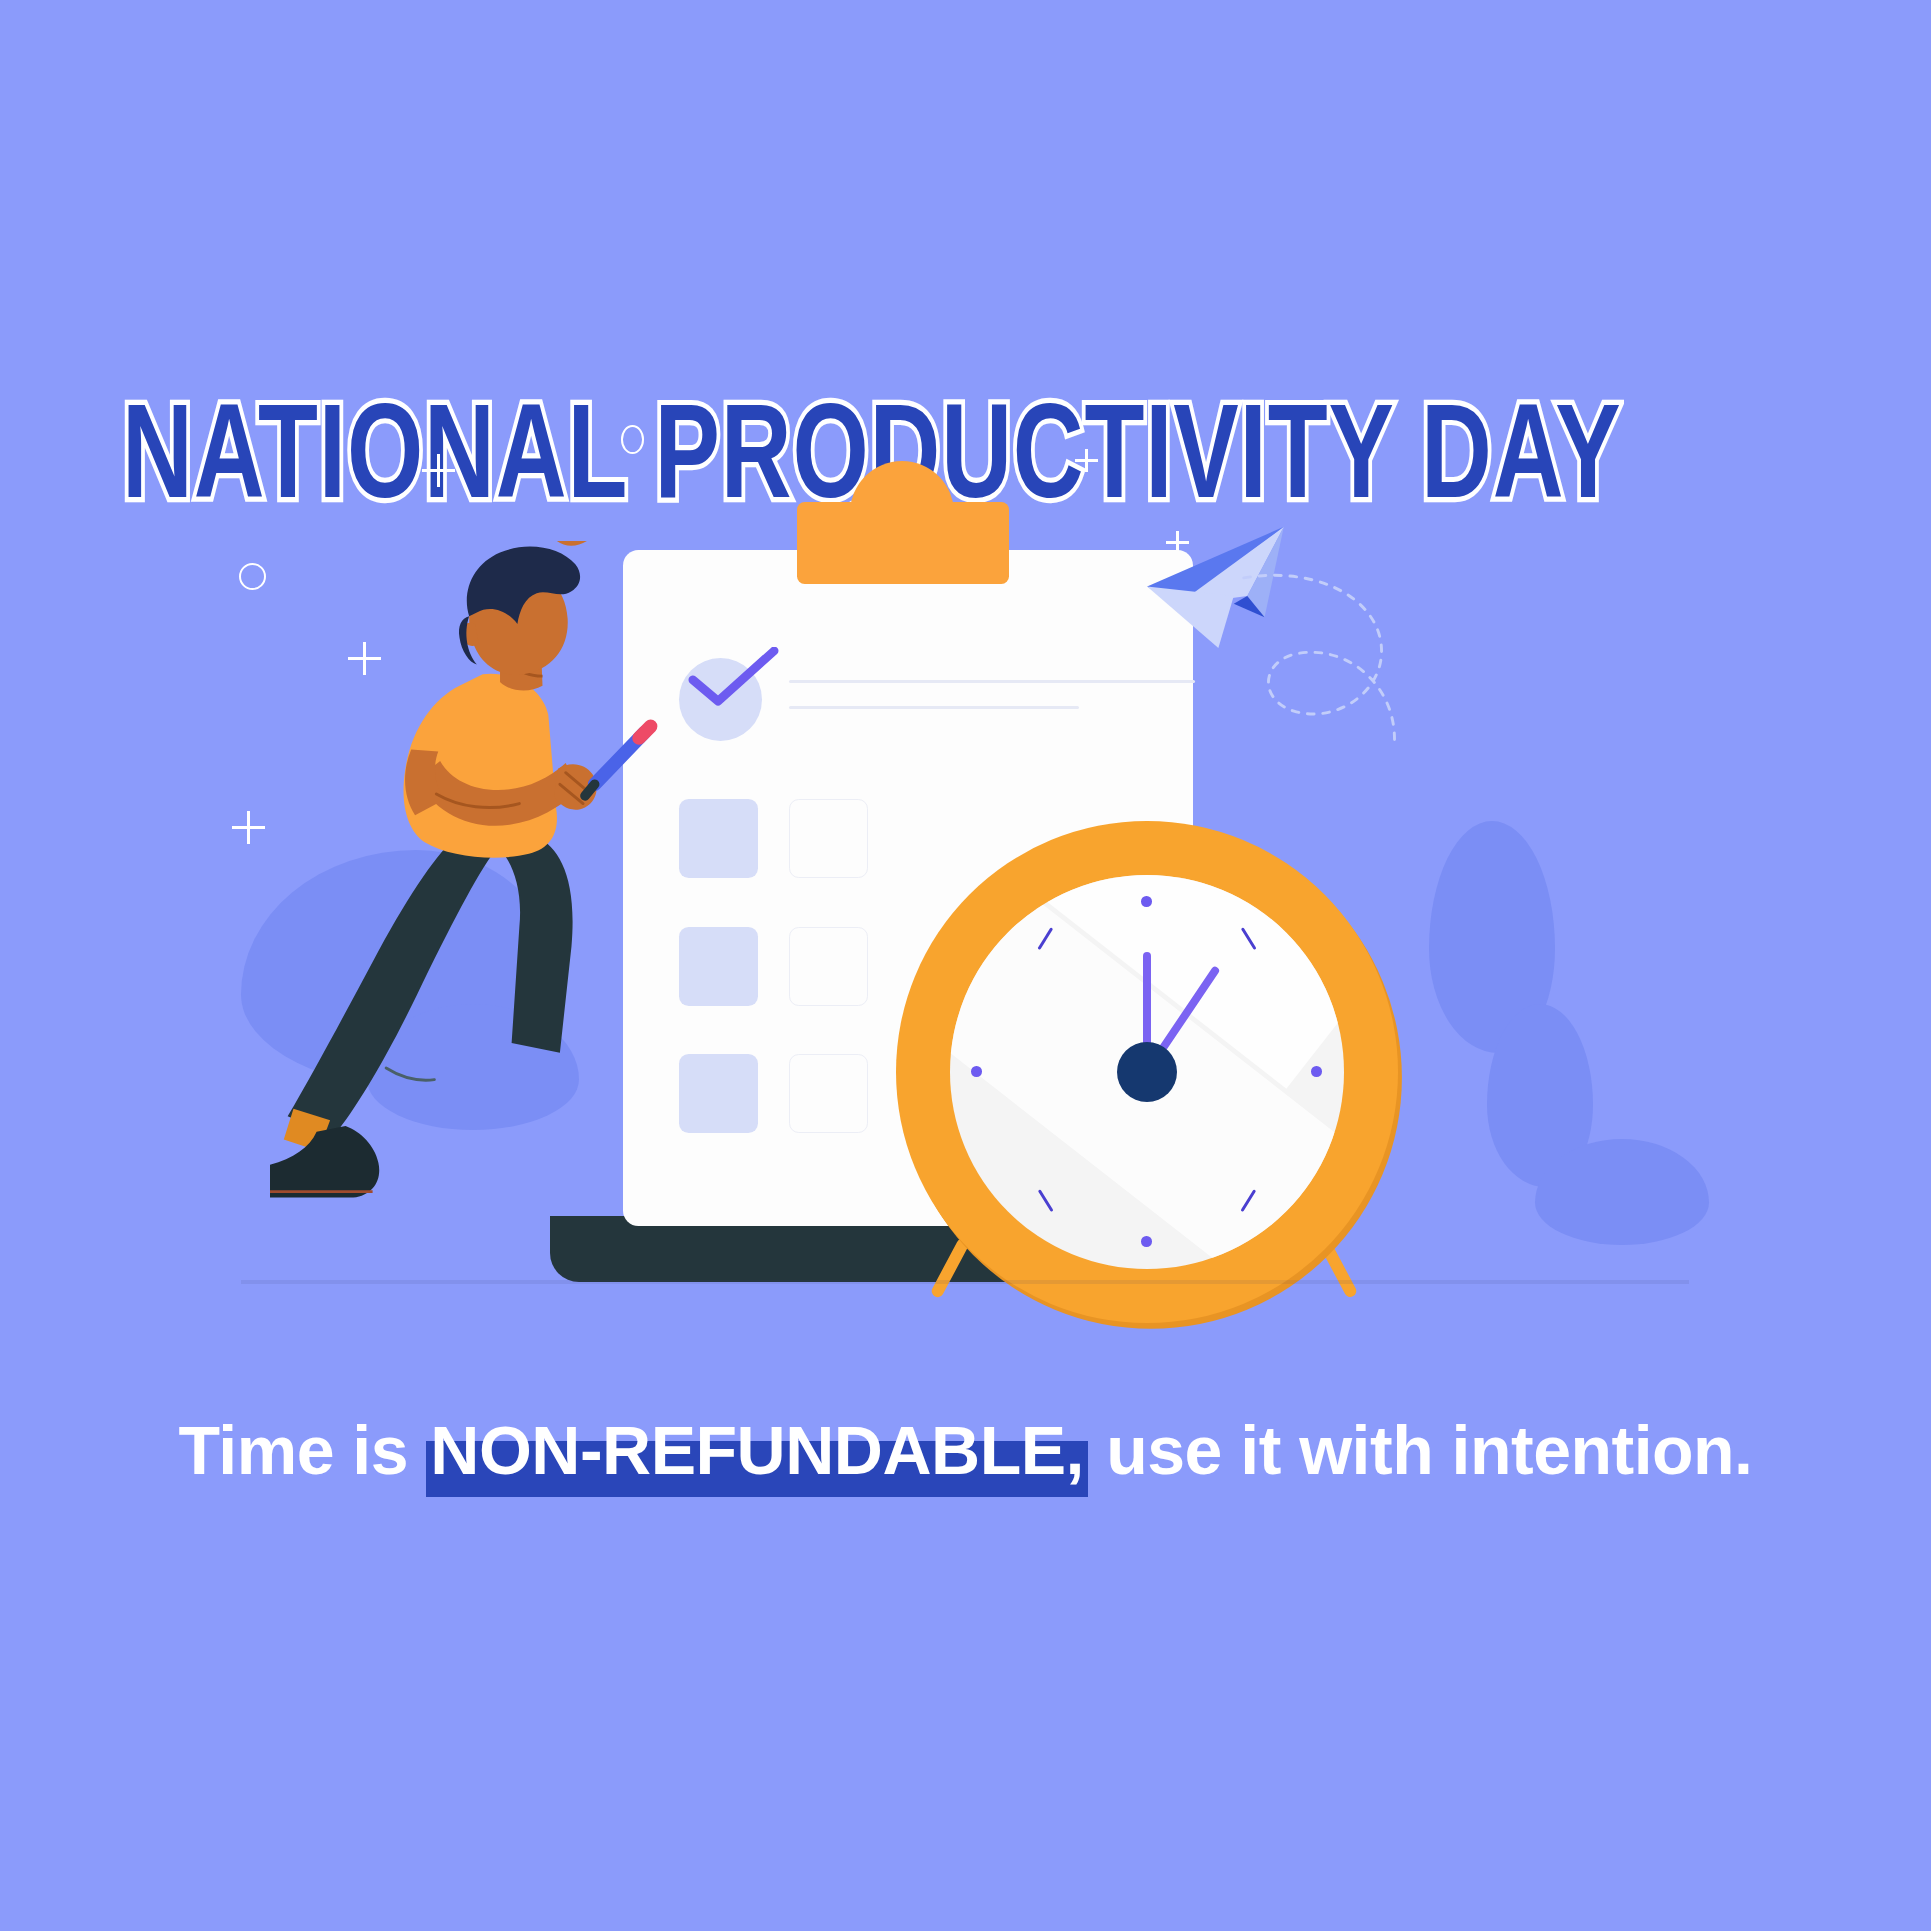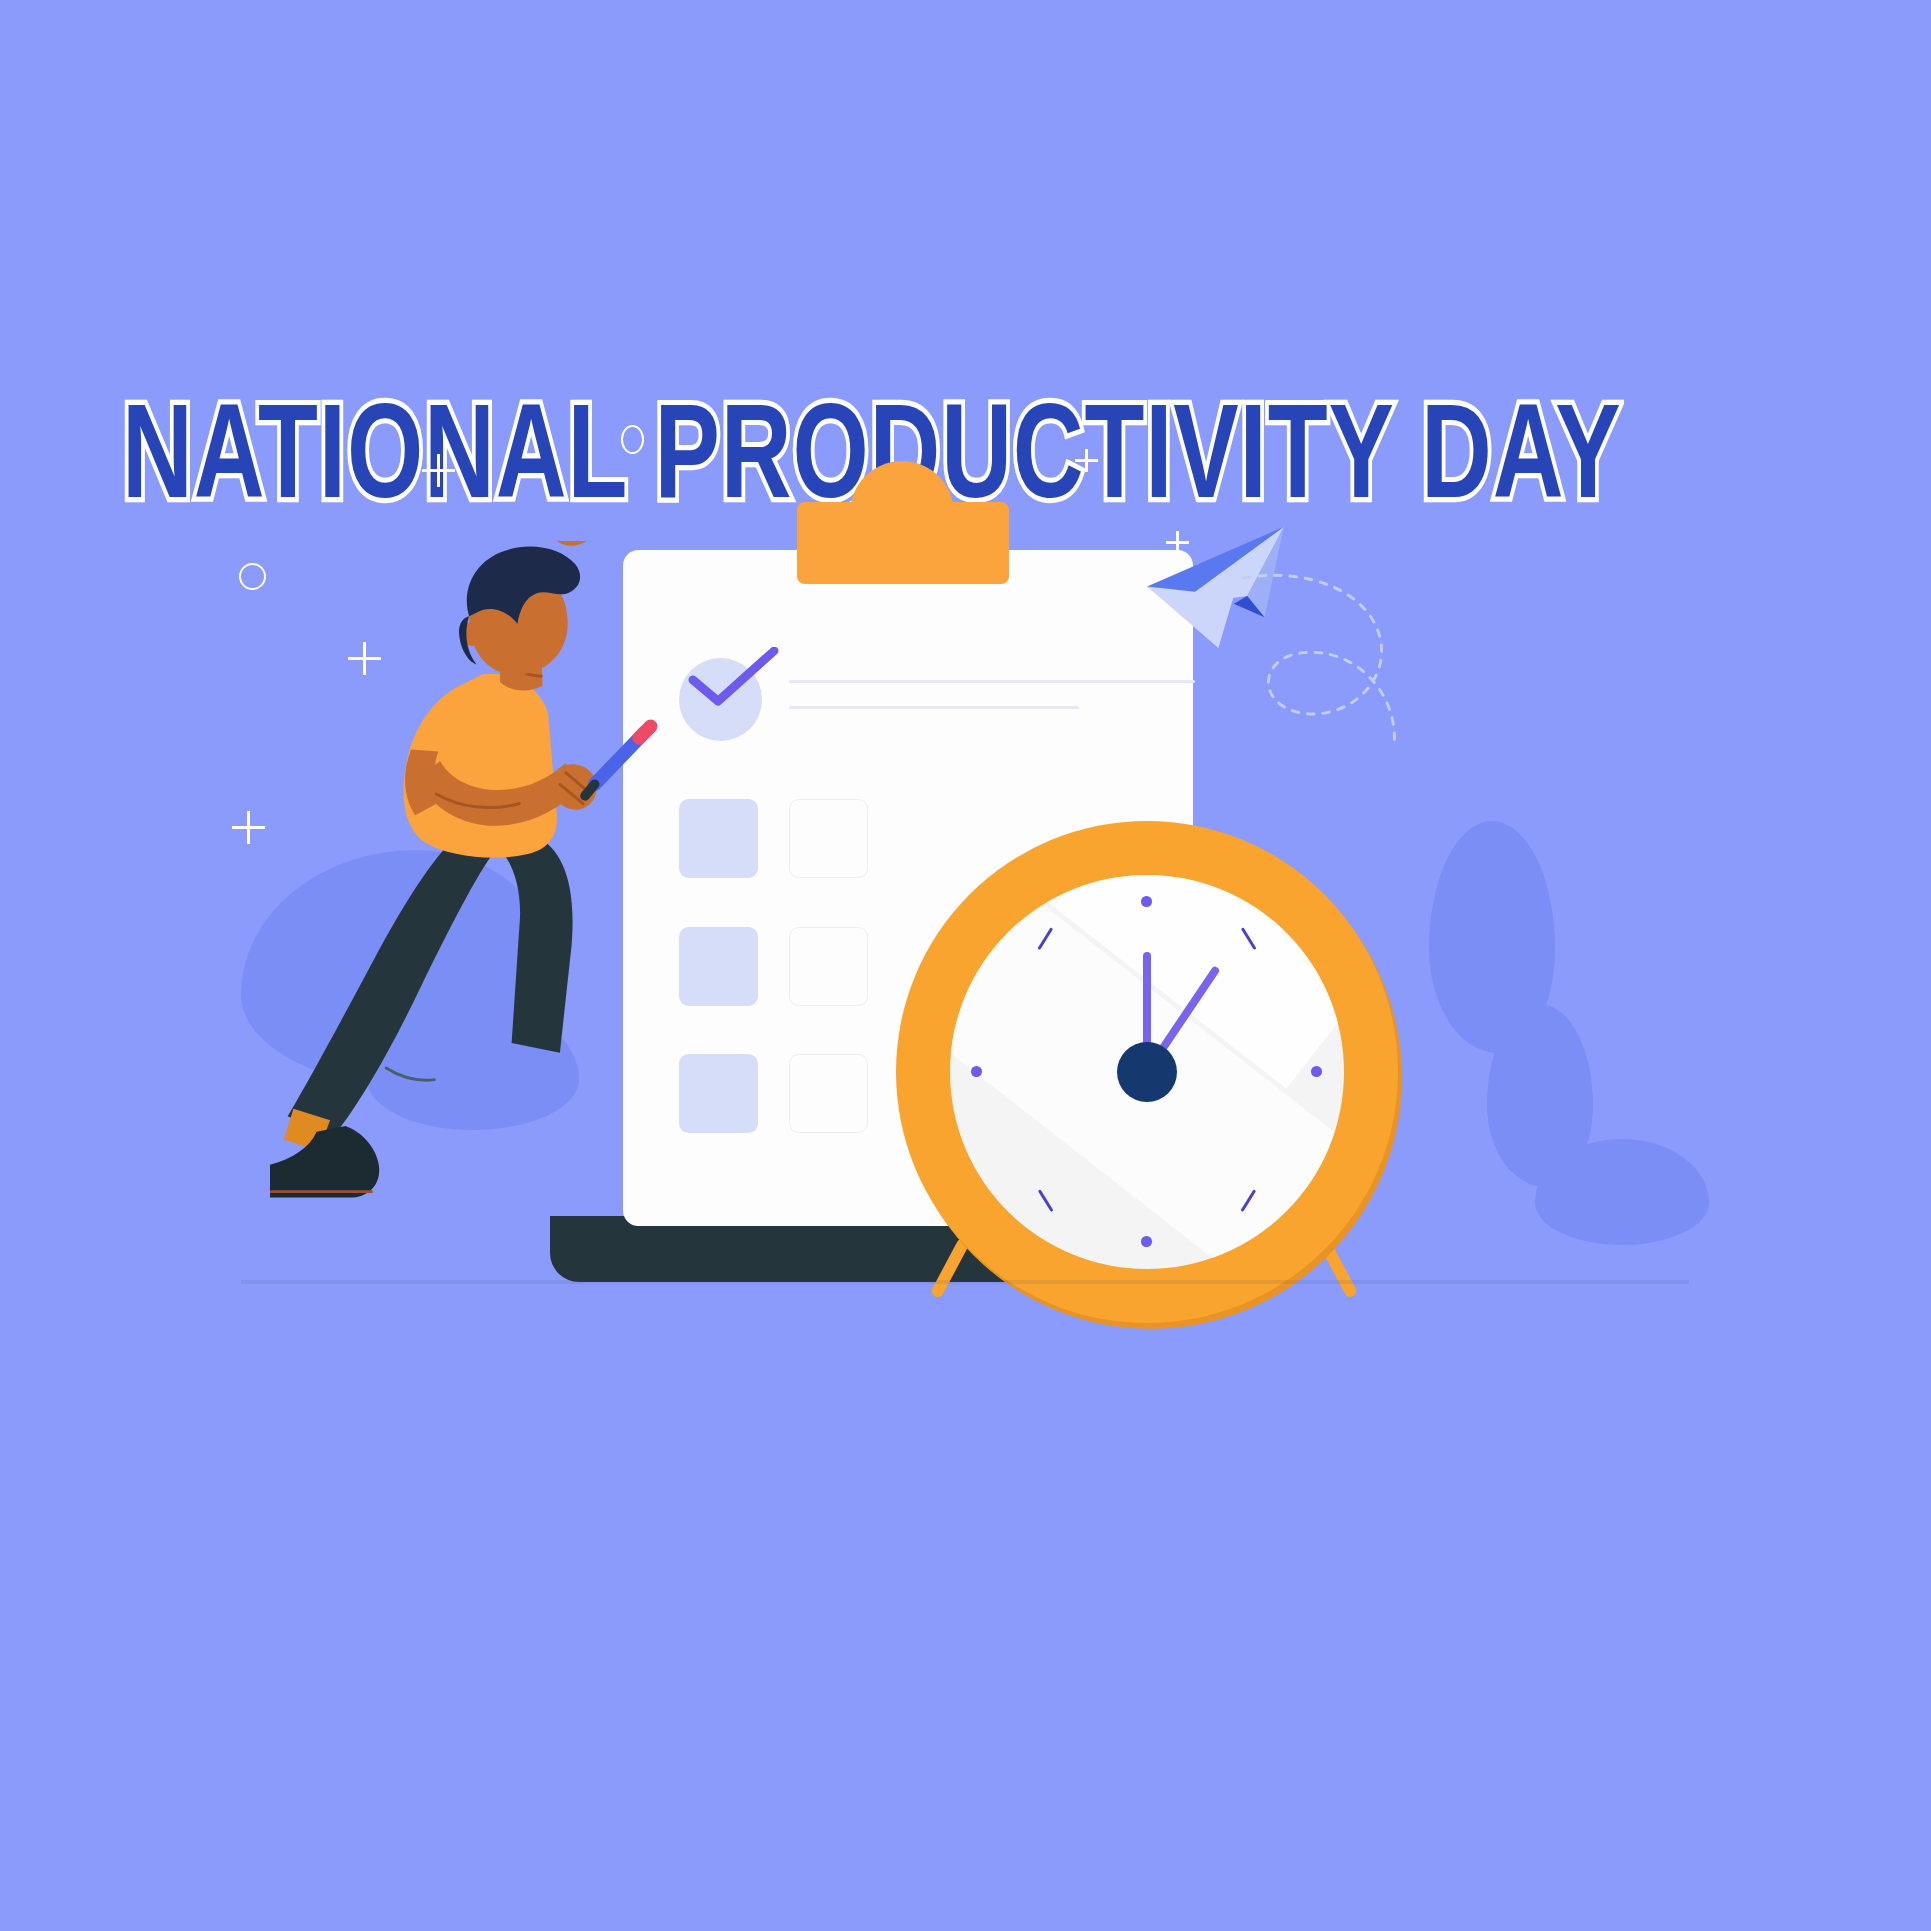--- a/index.html
+++ b/index.html
@@ -453,15 +453,18 @@
     </div>
     <div id="trail">
       <svg width="222" height="203" viewBox="0 0 230 210" fill="none">
         <path d="M8 8 C80 -4 142 26 150 74 C158 124 104 160 60 146 C22 134 26 92 66 86 C118 78 168 122 164 182" stroke="#c2cdfa" stroke-width="3" stroke-dasharray="7 9" stroke-linecap="round" fill="none"></path>
       </svg>
     </div>
 
     <div id="ground"></div>
   </div>
 
+  <div id="tagline-wrap">
+    <div id="tagline"><span>Time is </span><span class="hl">NON-REFUNDABLE,</span><span> use it with intention.</span></div>
+  </div>
 
 </div>
 
 
 </body></html>

